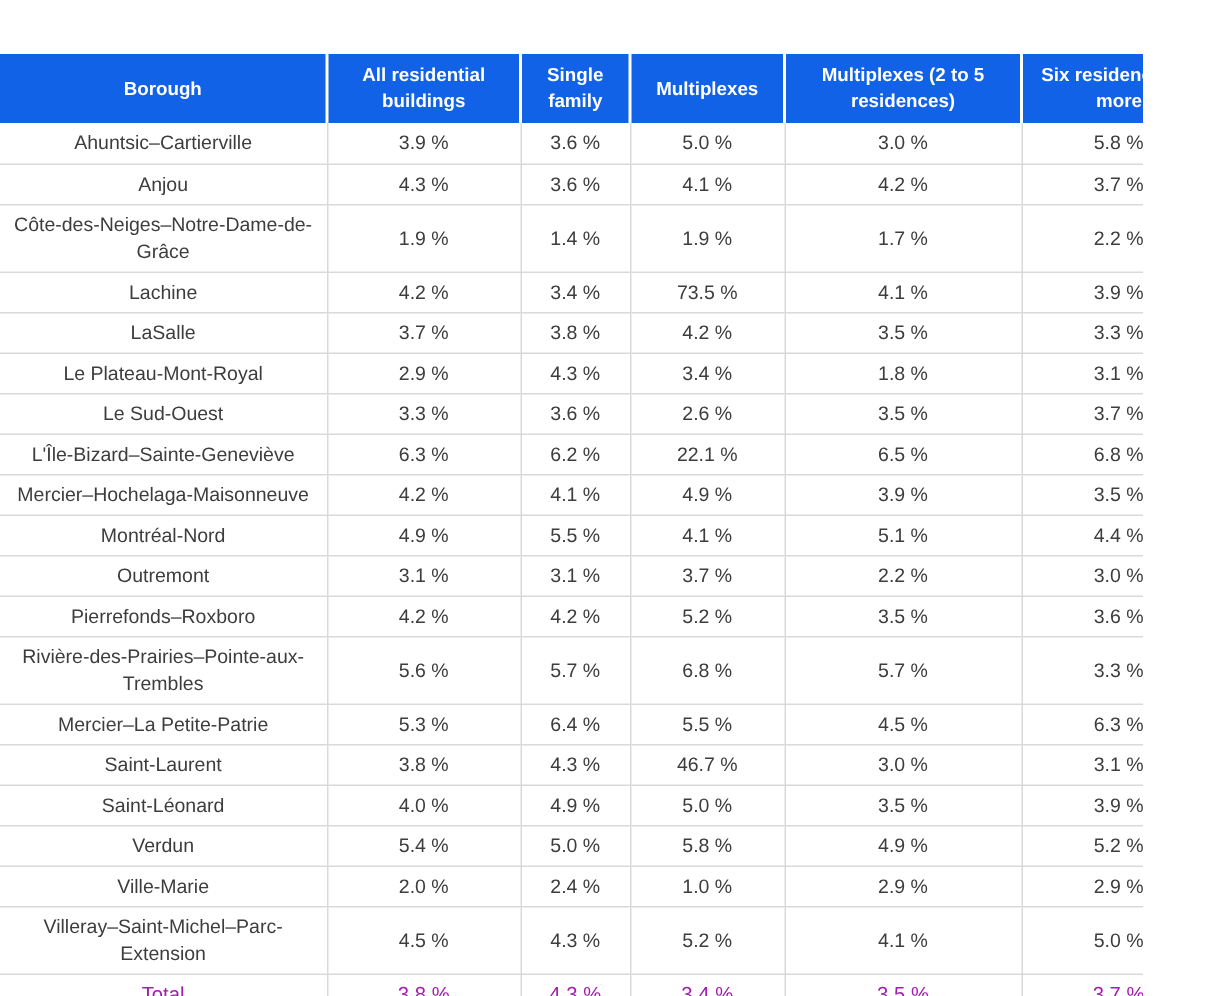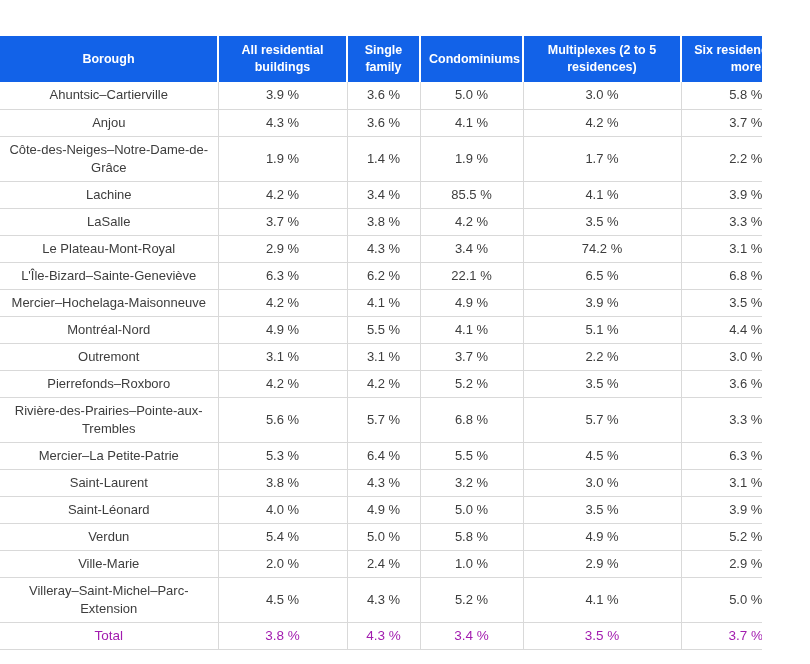--- a/index.html
+++ b/index.html
@@ -70,21 +70,21 @@
       <col style="width:73px">
       <col style="width:103px">
       <col style="width:158px">
       <col style="width:129px">
     </colgroup>
     <thead>
       <tr>
           <th>Borough</th>
           <th>All residential buildings</th>
           <th>Single family</th>
-          <th>Condominiums</th>
+          <th>Multiplexes</th>
           <th>Multiplexes (2 to 5 residences)</th>
           <th>Six residences or more</th>
         </tr>
     </thead>
     <tbody>
         <tr>
           <td>Ahuntsic–Cartierville</td>
           <td>3.9 %</td>
           <td>3.6 %</td>
           <td>5.0 %</td>
@@ -104,39 +104,47 @@
           <td>1.9 %</td>
           <td>1.4 %</td>
           <td>1.9 %</td>
           <td>1.7 %</td>
           <td>2.2 %</td>
         </tr>
         <tr>
           <td>Lachine</td>
           <td>4.2 %</td>
           <td>3.4 %</td>
-          <td>85.5 %</td>
+          <td>73.5 %</td>
           <td>4.1 %</td>
           <td>3.9 %</td>
         </tr>
         <tr>
           <td>LaSalle</td>
           <td>3.7 %</td>
           <td>3.8 %</td>
           <td>4.2 %</td>
           <td>3.5 %</td>
           <td>3.3 %</td>
         </tr>
         <tr>
           <td>Le Plateau-Mont-Royal</td>
           <td>2.9 %</td>
           <td>4.3 %</td>
           <td>3.4 %</td>
-          <td>74.2 %</td>
-          <td>3.1 %</td>
+          <td>1.8 %</td>
+          <td>3.1 %</td>
+        </tr>
+        <tr>
+          <td>Le Sud-Ouest</td>
+          <td>3.3 %</td>
+          <td>3.6 %</td>
+          <td>2.6 %</td>
+          <td>3.5 %</td>
+          <td>3.7 %</td>
         </tr>
         <tr>
           <td>L'Île-Bizard–Sainte-Geneviève</td>
           <td>6.3 %</td>
           <td>6.2 %</td>
           <td>22.1 %</td>
           <td>6.5 %</td>
           <td>6.8 %</td>
         </tr>
         <tr>
@@ -184,21 +192,21 @@
           <td>5.3 %</td>
           <td>6.4 %</td>
           <td>5.5 %</td>
           <td>4.5 %</td>
           <td>6.3 %</td>
         </tr>
         <tr>
           <td>Saint-Laurent</td>
           <td>3.8 %</td>
           <td>4.3 %</td>
-          <td>3.2 %</td>
+          <td>46.7 %</td>
           <td>3.0 %</td>
           <td>3.1 %</td>
         </tr>
         <tr>
           <td>Saint-Léonard</td>
           <td>4.0 %</td>
           <td>4.9 %</td>
           <td>5.0 %</td>
           <td>3.5 %</td>
           <td>3.9 %</td>

